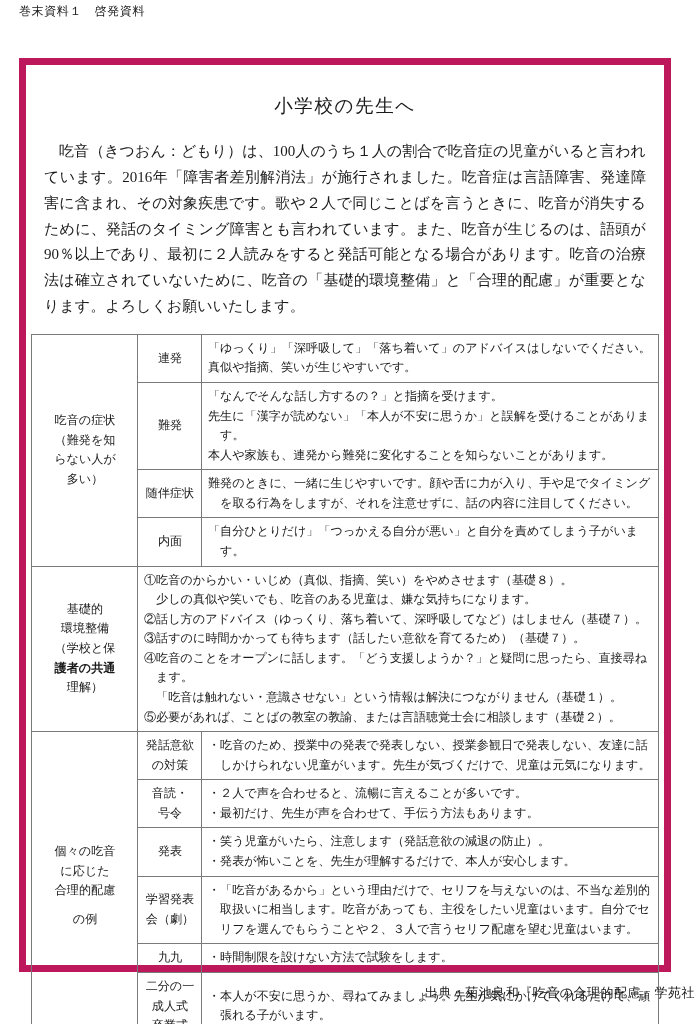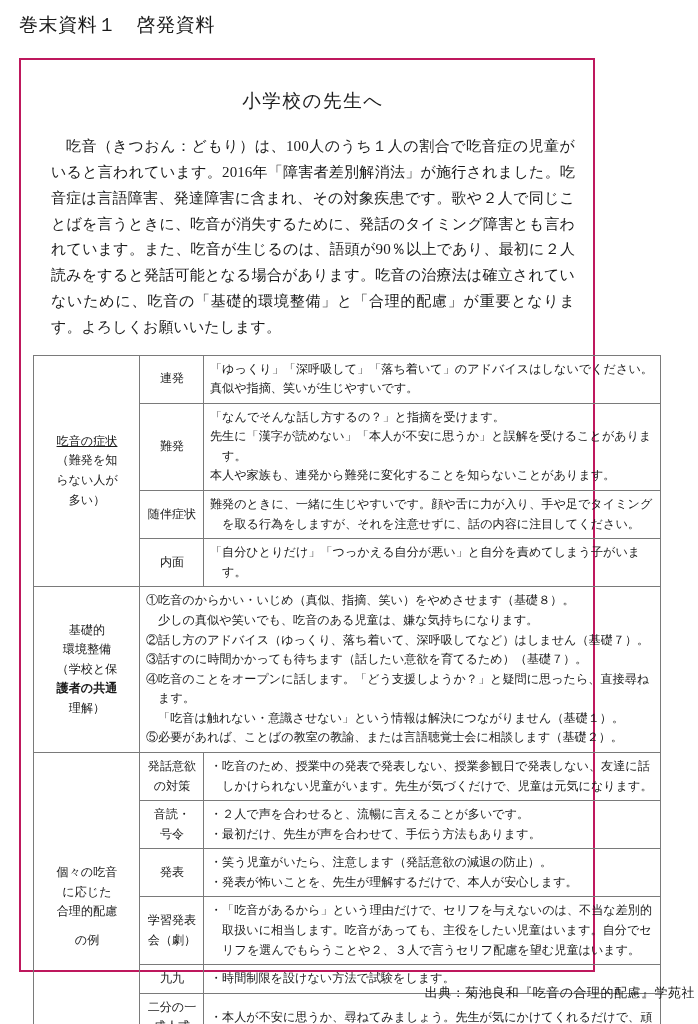--- a/index.html
+++ b/index.html
@@ -21,36 +21,35 @@
     position: absolute;
     left: 0; top: 0;
     width: 698px;
     height: 1024px;
   }
 
   
   .doc-header {
     position: absolute;
     left: 19px;
-    top: 12px;
-    font-size: 19px;
+    top: 3px;
+    font-size: 12px;
     letter-spacing: 0.6px;
     white-space: pre;
   }
 
   
   .frame {
     position: absolute;
     left: 19px;
     top: 58px;
-    width: 576px;
+    width: 652px;
     height: 914px;
-    border: 2px solid #be185d;
+    border: 7px solid #be185d;
     box-sizing: border-box;
-    padding-left: 12px;
   }
 
   .title {
     text-align: center;
     font-size: 18.5px;
     letter-spacing: 1.6px;
     margin-top: 30px;
     margin-bottom: 0;
     font-weight: normal;
     line-height: 1.2;
@@ -167,21 +166,21 @@
   <div class="frame">
 
     <h1 class="title">小学校の先生へ</h1>
 
     <p class="intro">吃音（きつおん：どもり）は、100人のうち１人の割合で吃音症の児童がいると言われています。2016年「障害者差別解消法」が施行されました。吃音症は言語障害、発達障害に含まれ、その対象疾患です。歌や２人で同じことばを言うときに、吃音が消失するために、発話のタイミング障害とも言われています。また、吃音が生じるのは、語頭が90％以上であり、最初に２人読みをすると発話可能となる場合があります。吃音の治療法は確立されていないために、吃音の「基礎的環境整備」と「合理的配慮」が重要となります。よろしくお願いいたします。</p>
 
     <table class="main" id="guidance-table">
       <tbody>
           <tr>
             <td class="cat" rowspan="4">
-              <span class="ln" style="display: block; text-decoration: underline;">吃音の症状</span>
+              <span class="ln" style="display: block;">吃音の症状</span>
               <span class="ln" style="display: block;">（難発を知</span>
               <span class="ln" style="display: block;">らない人が</span>
               <span class="ln" style="display: block;">多い）</span>
             </td>
             <td class="sub">
               <span class="ln" style="display: block;">連発</span>
             </td>
             <td class="body">
               <span class="hang">「ゆっくり」「深呼吸して」「落ち着いて」のアドバイスはしないでください。</span>
               <span class="hang">真似や指摘、笑いが生じやすいです。</span>

